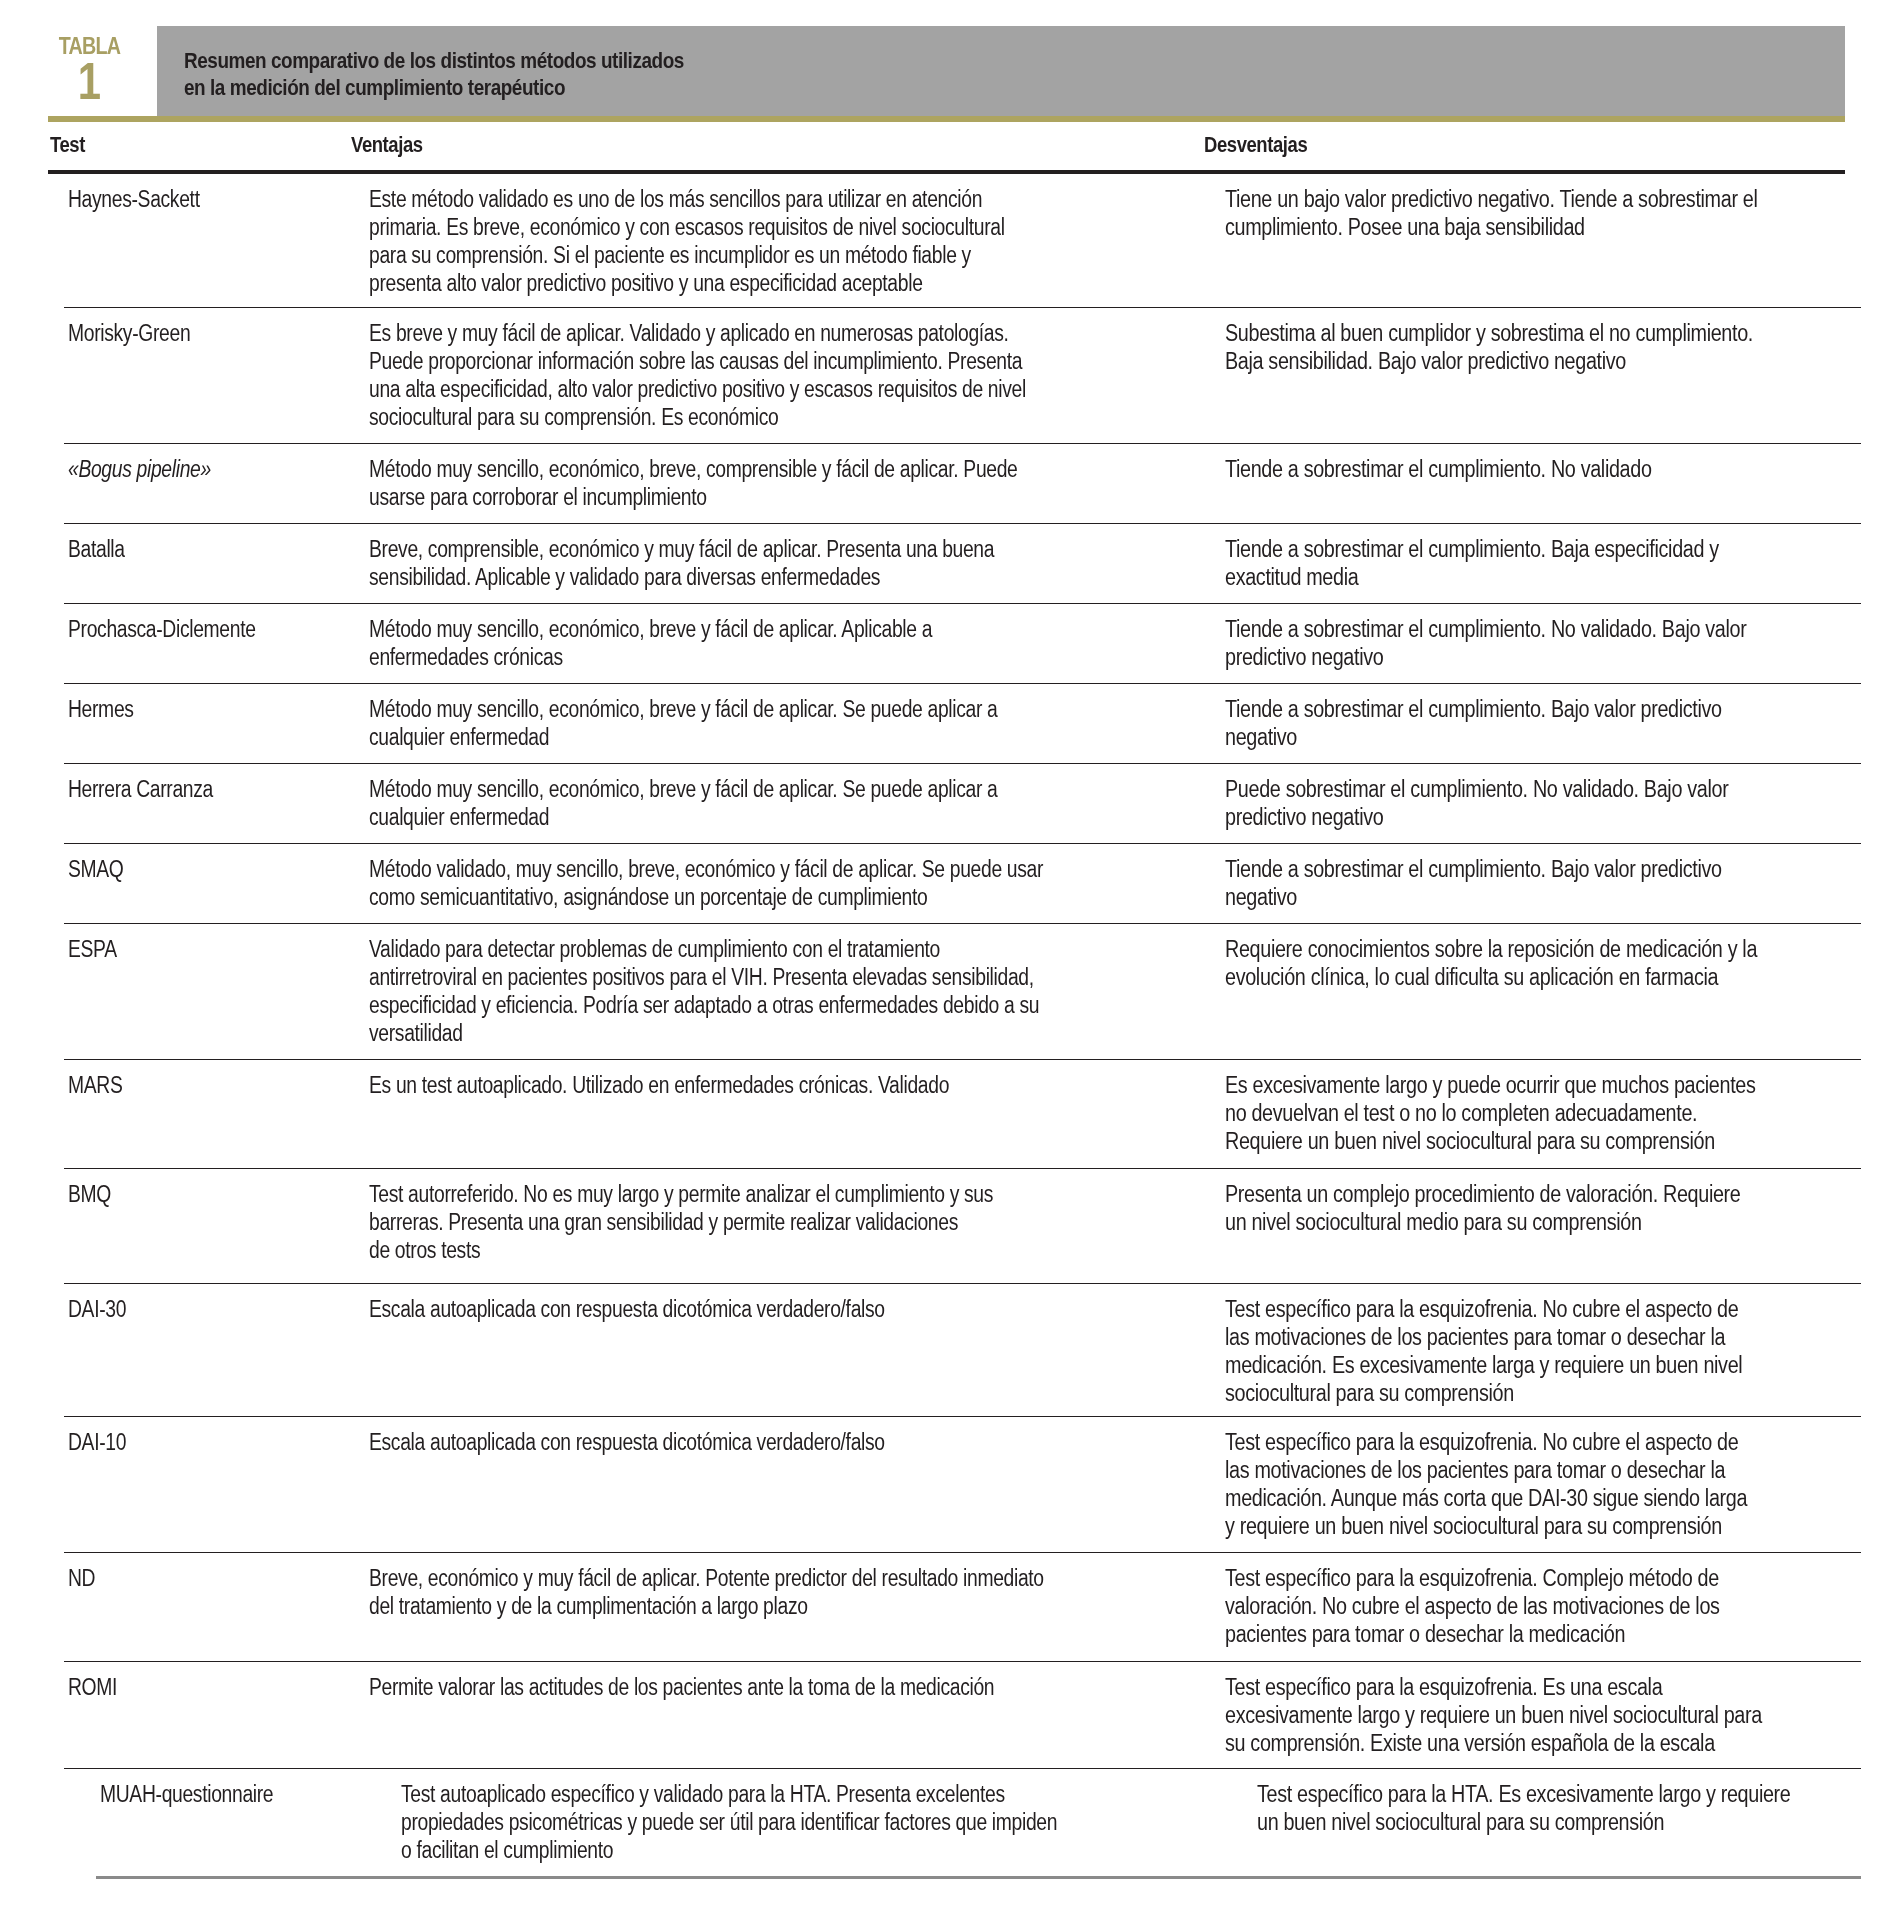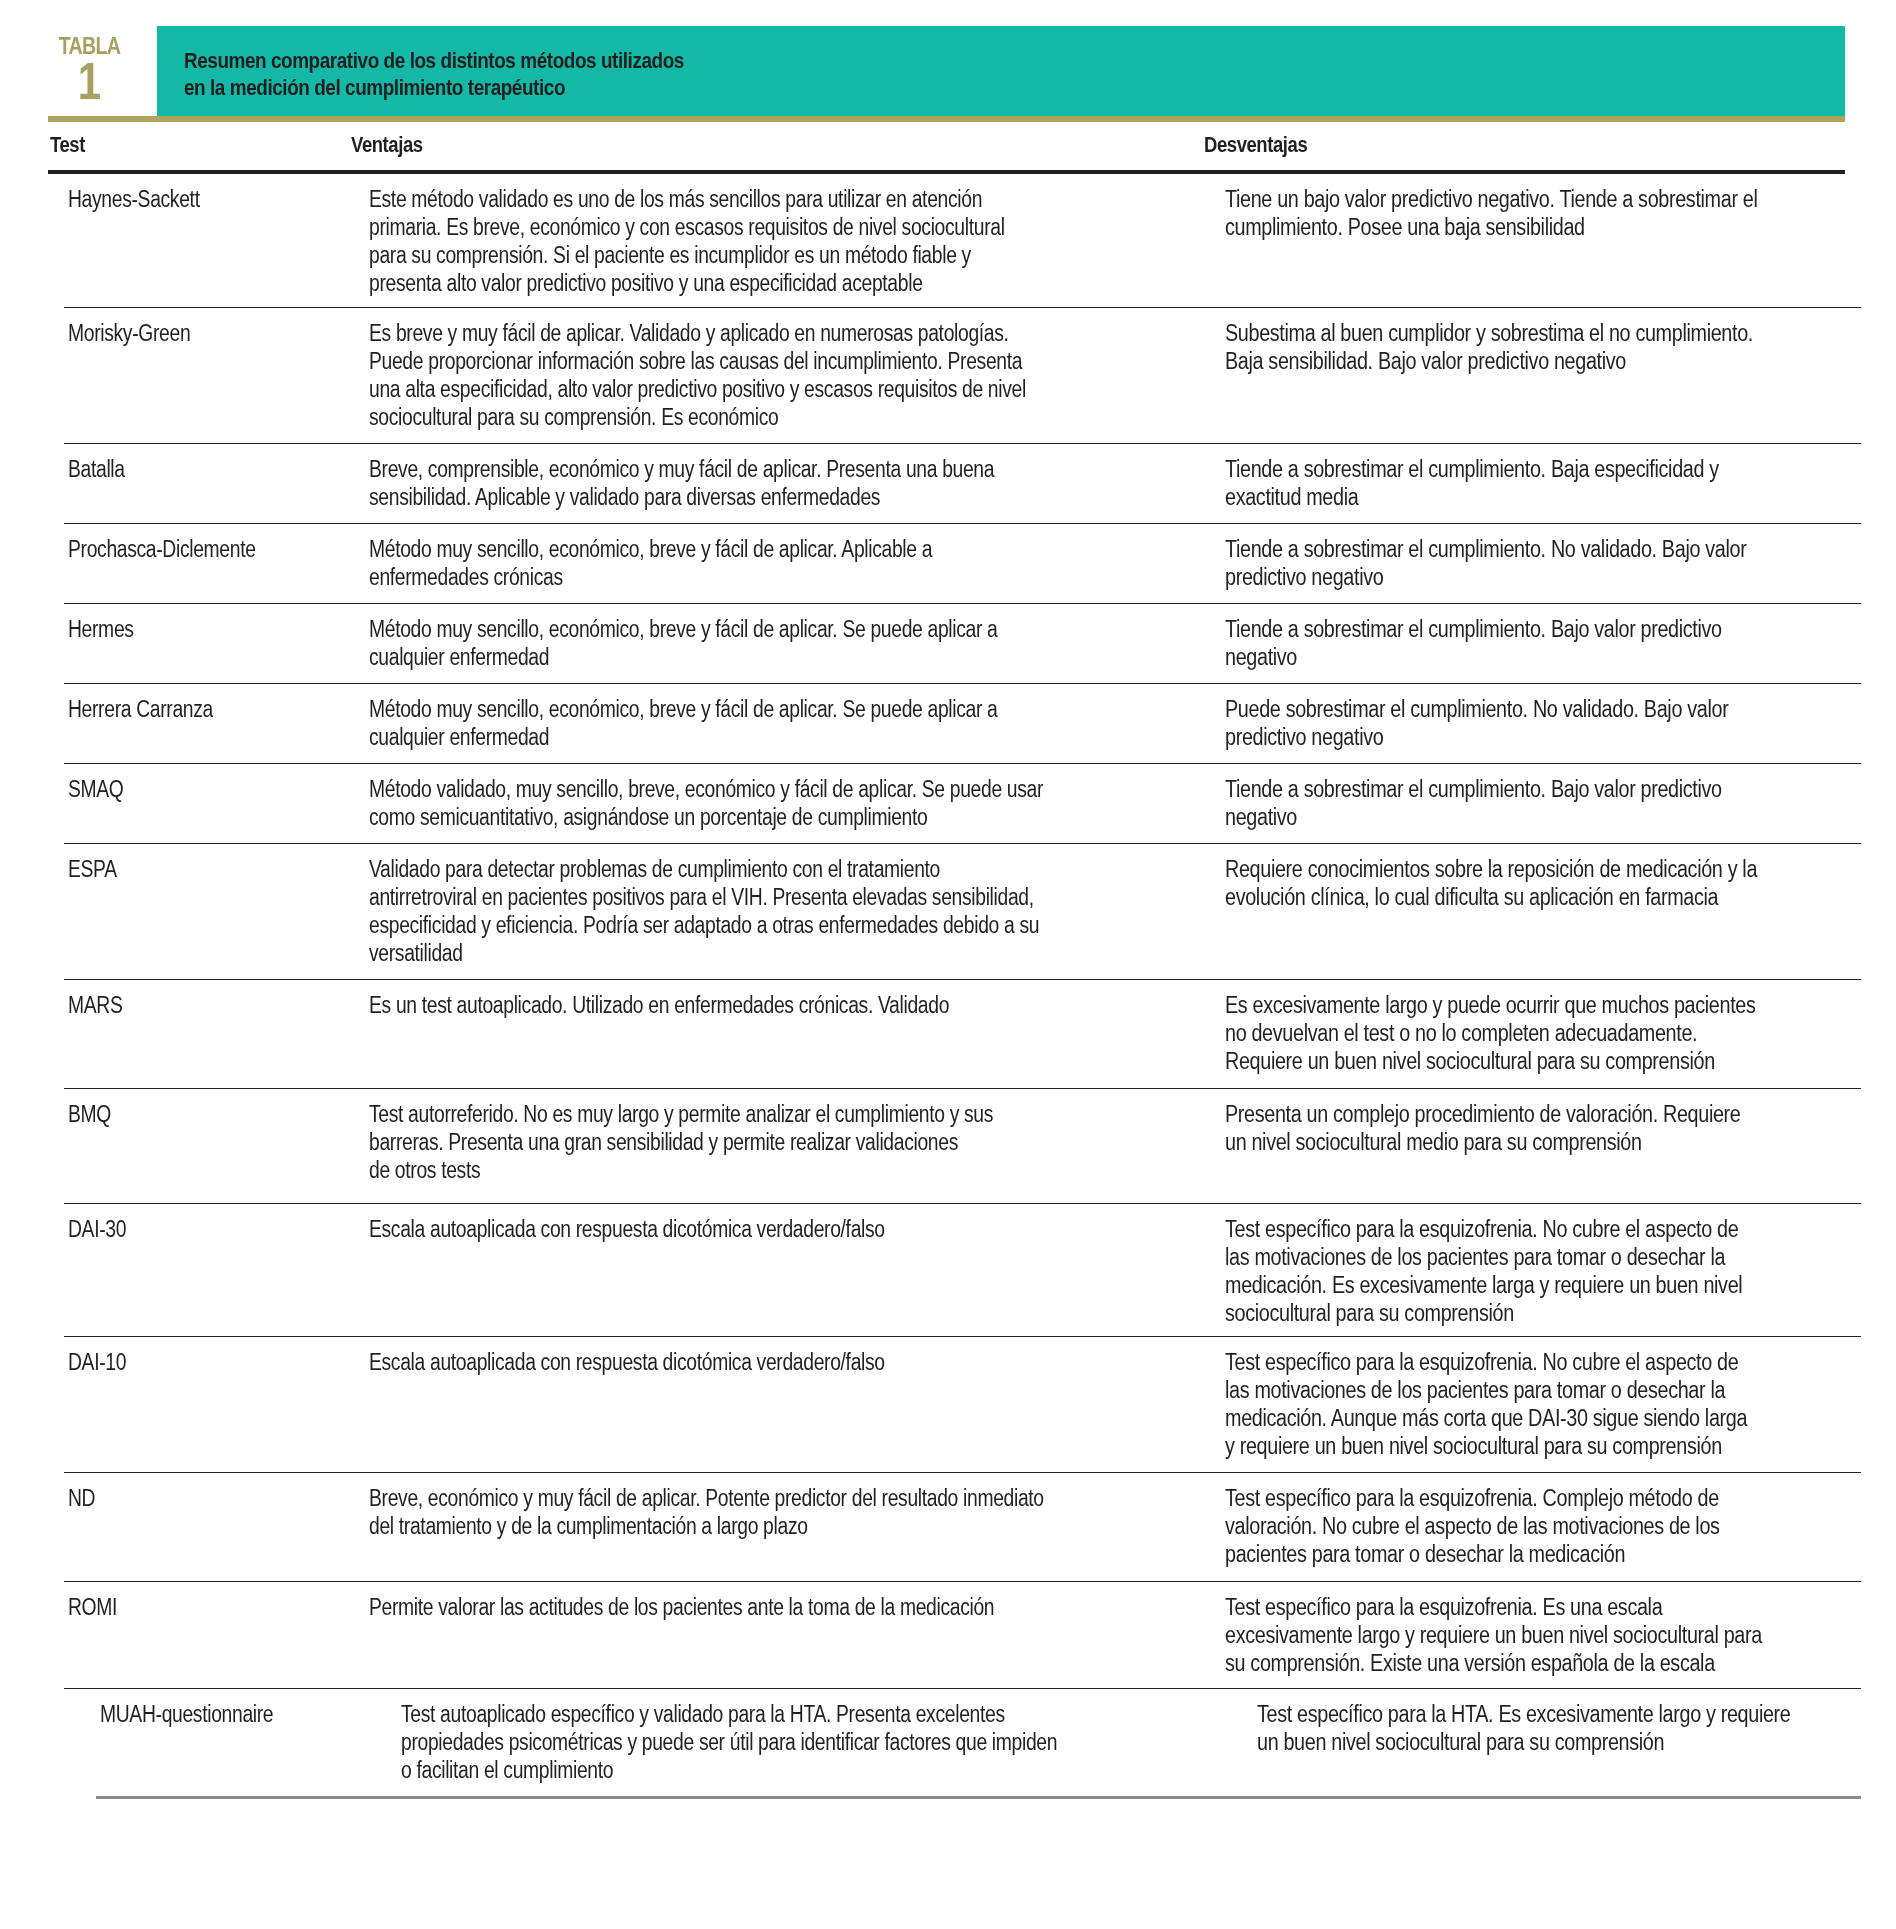--- a/index.html
+++ b/index.html
@@ -2,21 +2,21 @@
 <html style="font-size:14px"><head>
   <meta charset="utf-8">
   <style>
     html, body { margin: 0; padding: 0; background: #ffffff; }
     body { width: 1897px; height: 1929px; position: relative; overflow: hidden;
            font-family: "Liberation Sans", sans-serif; color: #231f20; }
     .table-label { position: absolute; left: 41px; top: 34px; width: 97px; text-align: center;
                    color: #a89f63; font-weight: bold; line-height: 1; }
     .table-label .word { font-size: 24px; letter-spacing: -0.9px; transform: scaleX(0.82); display: block; }
     .table-label .num { font-size: 51px; display: block; margin-top: -1.8px; transform: scaleX(0.82); }
-    .title-band { position: absolute; left: 157px; top: 25.6px; width: 1688px; height: 90px; background: #14b8a6; }
+    .title-band { position: absolute; left: 157px; top: 25.6px; width: 1688px; height: 90px; background: #a3a3a3; }
     .title-text { position: absolute; left: 26.5px; top: 21px; font-weight: bold; font-size: 22px;
                   line-height: 27px; letter-spacing: -0.5px; transform: scaleX(0.86); transform-origin: left top;
                   white-space: pre-line; }
     .gold-rule { position: absolute; left: 48px; top: 116px; width: 1797px; height: 6.2px; background: #ada460; }
     .col-head { position: absolute; top: 132px; font-weight: bold; font-size: 22px; letter-spacing: -0.5px;
                 transform: scaleX(0.84); transform-origin: left top; }
     .thick-rule { position: absolute; left: 48px; top: 170px; width: 1797px; height: 3.5px; background: #231f20; }
     .rows { position: absolute; left: 64px; top: 174px; width: 1797px; }
     .row { position: relative; border-bottom: 1.3px solid #231f20; box-sizing: border-box; }
     .row.last { border-bottom: 3.5px solid #8a8a8a; margin-left: 32px; }
@@ -59,20 +59,26 @@
 cumplimiento. Posee una baja sensibilidad</div>
   </div>
   <div class="row" style="height:136px">
     <div class="cell c-test">Morisky-Green</div>
     <div class="cell c-ven">Es breve y muy fácil de aplicar. Validado y aplicado en numerosas patologías.
 Puede proporcionar información sobre las causas del incumplimiento. Presenta
 una alta especificidad, alto valor predictivo positivo y escasos requisitos de nivel
 sociocultural para su comprensión. Es económico</div>
     <div class="cell c-des">Subestima al buen cumplidor y sobrestima el no cumplimiento.
 Baja sensibilidad. Bajo valor predictivo negativo</div>
+  </div>
+  <div class="row" style="height:80px">
+    <div class="cell c-test italic">«Bogus pipeline»</div>
+    <div class="cell c-ven">Método muy sencillo, económico, breve, comprensible y fácil de aplicar. Puede
+usarse para corroborar el incumplimiento</div>
+    <div class="cell c-des">Tiende a sobrestimar el cumplimiento. No validado</div>
   </div>
   <div class="row" style="height:80px">
     <div class="cell c-test">Batalla</div>
     <div class="cell c-ven">Breve, comprensible, económico y muy fácil de aplicar. Presenta una buena
 sensibilidad. Aplicable y validado para diversas enfermedades</div>
     <div class="cell c-des">Tiende a sobrestimar el cumplimiento. Baja especificidad y
 exactitud media</div>
   </div>
   <div class="row" style="height:80px">
     <div class="cell c-test">Prochasca-Diclemente</div>

